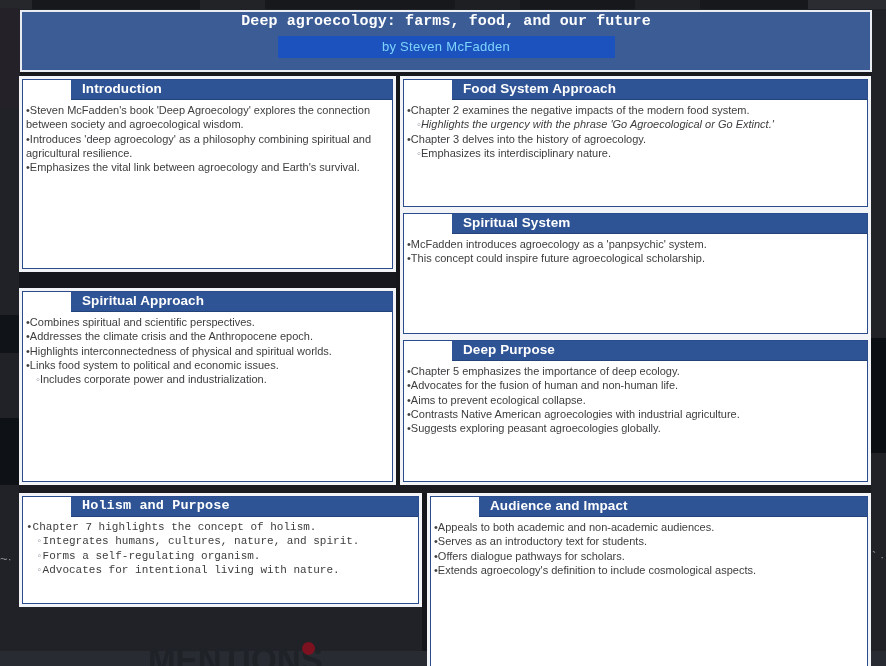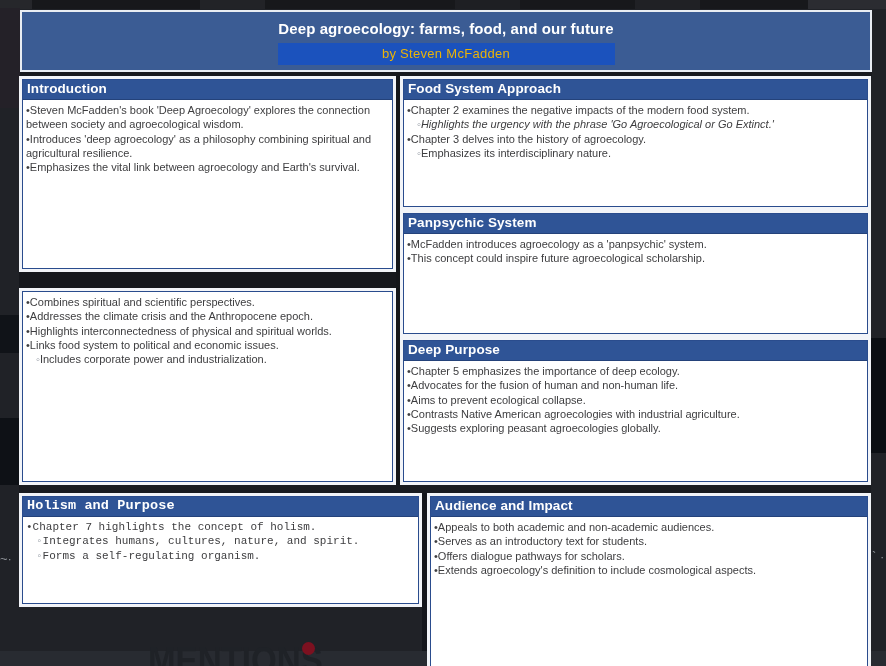--- a/index.html
+++ b/index.html
@@ -36,29 +36,29 @@
   .bg-analytics{left:601px;}
   .red-dot{position:absolute;left:302px;top:642px;width:13px;height:13px;border-radius:50%;
     background:var(--red-dot,#7c1120);z-index:10;}
   .mark{position:absolute;color:#8d9197;font-size:13px;z-index:0;}
   .mark-left{left:0;top:551px;}
   .mark-right{left:872px;top:549px;}
   
   .title-box{position:absolute;left:20px;top:10px;width:852px;height:62px;z-index:2;
     box-sizing:border-box;border:2px solid #e9edf3;background:var(--title-bg-blue,#3b5c94);
     text-align:center;}
-  .title-text{color:#fff;font-weight:bold;font-size:15px;line-height:20px;margin-top:7px;letter-spacing:.1px;}
+  .title-text{color:#fff;font-weight:bold;font-size:15px;line-height:20px;margin-top:0;letter-spacing:.1px;font-family:Liberation Mono, monospace;}
   .author-badge{width:337px;height:22px;line-height:22px;margin:4px auto 0;
-    background:var(--badge-blue,#1b52bd);color:#eab308;font-size:13px;letter-spacing:.3px;}
+    background:var(--badge-blue,#1b52bd);color:#7dd3fc;font-size:13px;letter-spacing:.3px;}
   
   .box{position:absolute;z-index:2;box-sizing:border-box;background:#fff;border:3px solid #f2f4f8;}
   .box-inner{box-sizing:border-box;height:100%;border:1px solid var(--box-border-blue,#2a4c8d);
     display:flex;flex-direction:column;overflow:hidden;}
   .box-header{background:var(--header-blue,#2f5496);color:#fff;font-weight:bold;font-size:13.5px;
-    line-height:16px;padding:1px 4px 2px;border-bottom:1px solid #24427a;letter-spacing:.1px;}
+    line-height:16px;padding:1px 11px 2px;border-bottom:1px solid #24427a;letter-spacing:.1px;margin-left:48px;}
   .box-body{flex:1;padding:3px 4px 0 3px;font-size:11px;line-height:14.3px;color:var(--body-text,#3d3d3f);}
   .bullet{white-space:normal;}
   .bullet .marker{display:inline;}
   .bullet.l2{padding-left:10px;}
   .bullet.l2 .marker{color:#8b929c;}
   .bullet.italic{font-style:italic;}
   
   #sec-introduction{left:19px;top:76px;width:377px;height:196px;}
   #sec-food{left:400px;top:76px;width:471px;height:134px;}
   #sec-panpsychic{left:400px;top:210px;width:471px;height:127px;}
@@ -111,30 +111,31 @@
         <div class="bullet l1"><span class="marker">•</span>Chapter 2 examines the negative impacts of the modern food system.</div>
         <div class="bullet l2 italic"><span class="marker">◦</span>Highlights the urgency with the phrase 'Go Agroecological or Go Extinct.'</div>
         <div class="bullet l1"><span class="marker">•</span>Chapter 3 delves into the history of agroecology.</div>
         <div class="bullet l2"><span class="marker">◦</span>Emphasizes its interdisciplinary nature.</div>
       </div>
   </div>
 </div>
 
 <div class="box" id="sec-panpsychic">
   <div class="box-inner">
-    <div class="box-header">Panpsychic System</div>
+    <div class="box-header">Spiritual System</div>
     <div class="box-body">
         <div class="bullet l1"><span class="marker">•</span>McFadden introduces agroecology as a 'panpsychic' system.</div>
         <div class="bullet l1"><span class="marker">•</span>This concept could inspire future agroecological scholarship.</div>
       </div>
   </div>
 </div>
 
 <div class="box" id="sec-spiritual">
   <div class="box-inner">
+    <div class="box-header">Spiritual Approach</div>
     <div class="box-body">
         <div class="bullet l1"><span class="marker">•</span>Combines spiritual and scientific perspectives.</div>
         <div class="bullet l1"><span class="marker">•</span>Addresses the climate crisis and the Anthropocene epoch.</div>
         <div class="bullet l1"><span class="marker">•</span>Highlights interconnectedness of physical and spiritual worlds.</div>
         <div class="bullet l1"><span class="marker">•</span>Links food system to political and economic issues.</div>
         <div class="bullet l2"><span class="marker">◦</span>Includes corporate power and industrialization.</div>
       </div>
   </div>
 </div>
 
@@ -151,20 +152,21 @@
   </div>
 </div>
 
 <div class="box" id="sec-holism">
   <div class="box-inner">
     <div class="box-header">Holism and Purpose</div>
     <div class="box-body">
         <div class="bullet l1"><span class="marker">•</span>Chapter 7 highlights the concept of holism.</div>
         <div class="bullet l2"><span class="marker">◦</span>Integrates humans, cultures, nature, and spirit.</div>
         <div class="bullet l2"><span class="marker">◦</span>Forms a self-regulating organism.</div>
+        <div class="bullet l2"><span class="marker">◦</span>Advocates for intentional living with nature.</div>
       </div>
   </div>
 </div>
 
 <div class="box" id="sec-audience">
   <div class="box-inner">
     <div class="box-header">Audience and Impact</div>
     <div class="box-body">
         <div class="bullet l1"><span class="marker">•</span>Appeals to both academic and non-academic audiences.</div>
         <div class="bullet l1"><span class="marker">•</span>Serves as an introductory text for students.</div>

